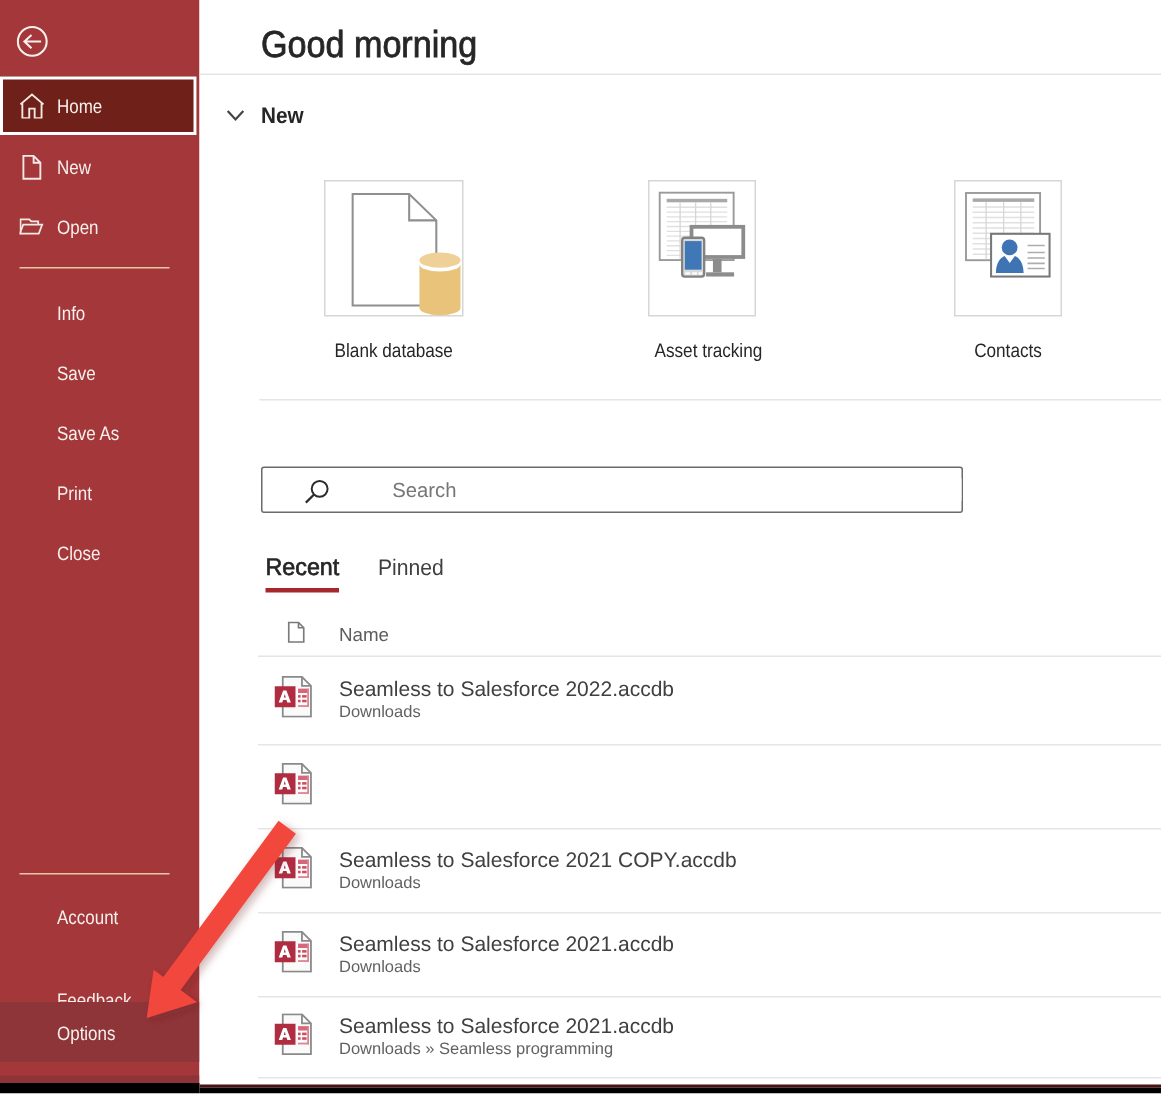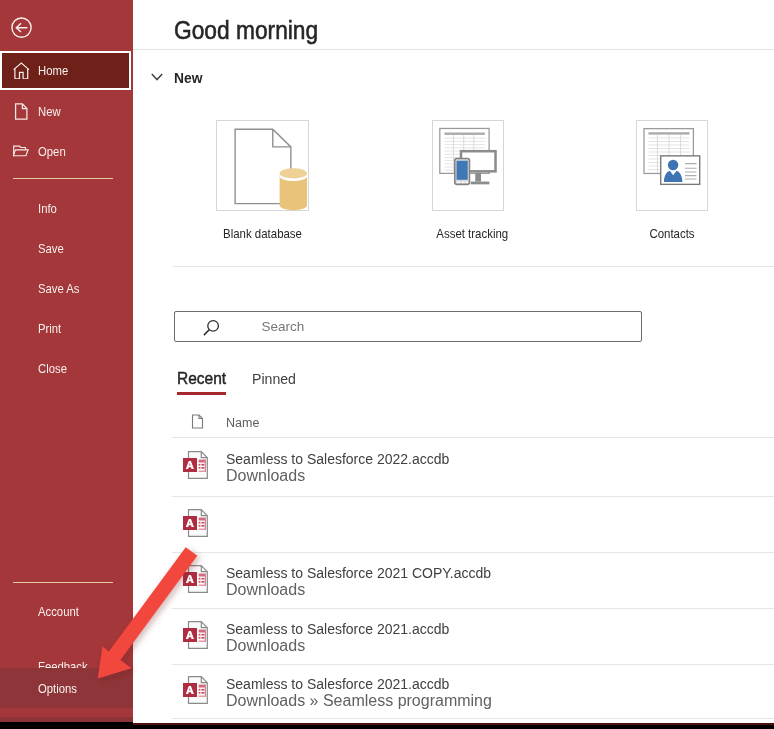--- a/index.html
+++ b/index.html
@@ -64,21 +64,21 @@
 
   .list-hdr-icon { position:absolute; left:58px; top:414px; }
   .list-hdr-name { position:absolute; left:93px; top:416px; font-size:12.5px; color:#5C5C5C; }
   .hdiv.lh { left:39px; top:437px; width:602px; }
 
   .rows { position:absolute; left:39px; top:437px; width:602px; }
   .frow { position:absolute; left:0; width:602px; cursor:pointer; }
   .frow .ficon { position:absolute; left:11px; }
   .frow .ftxt { position:absolute; left:54px; top:50%; transform:translateY(-52%); }
   .frow .ftitle { font-size:14px; color:#404040; line-height:18px; white-space:nowrap; }
-  .frow .fsub { font-size:16px; color:#616161; line-height:15px; white-space:nowrap; }
+  .frow .fsub { font-size:11px; color:#616161; line-height:15px; white-space:nowrap; }
   .frow .ficon { top:50%; transform:translateY(-50%); }
   .frow .rdiv { position:absolute; left:0; bottom:0; width:602px; height:1px; background:#E6E6E6; }
 
   
   .annot { position:absolute; left:0; top:0; pointer-events:none; }
 </style>
 </head>
 <body>
 
 <div class="stage">

